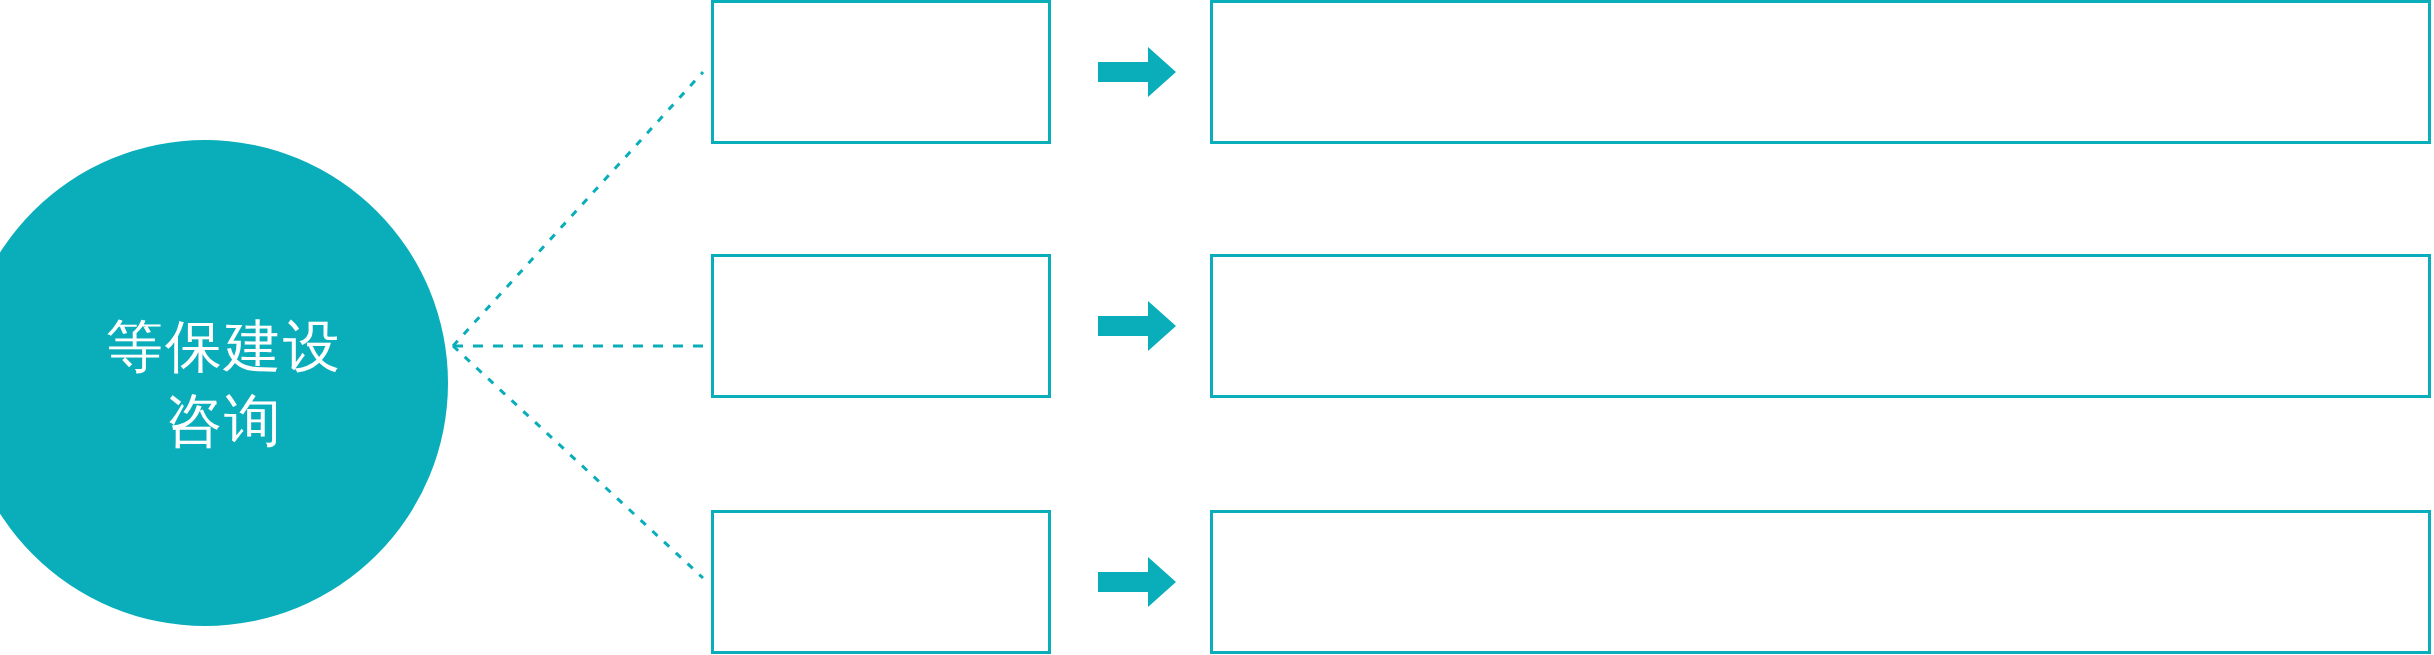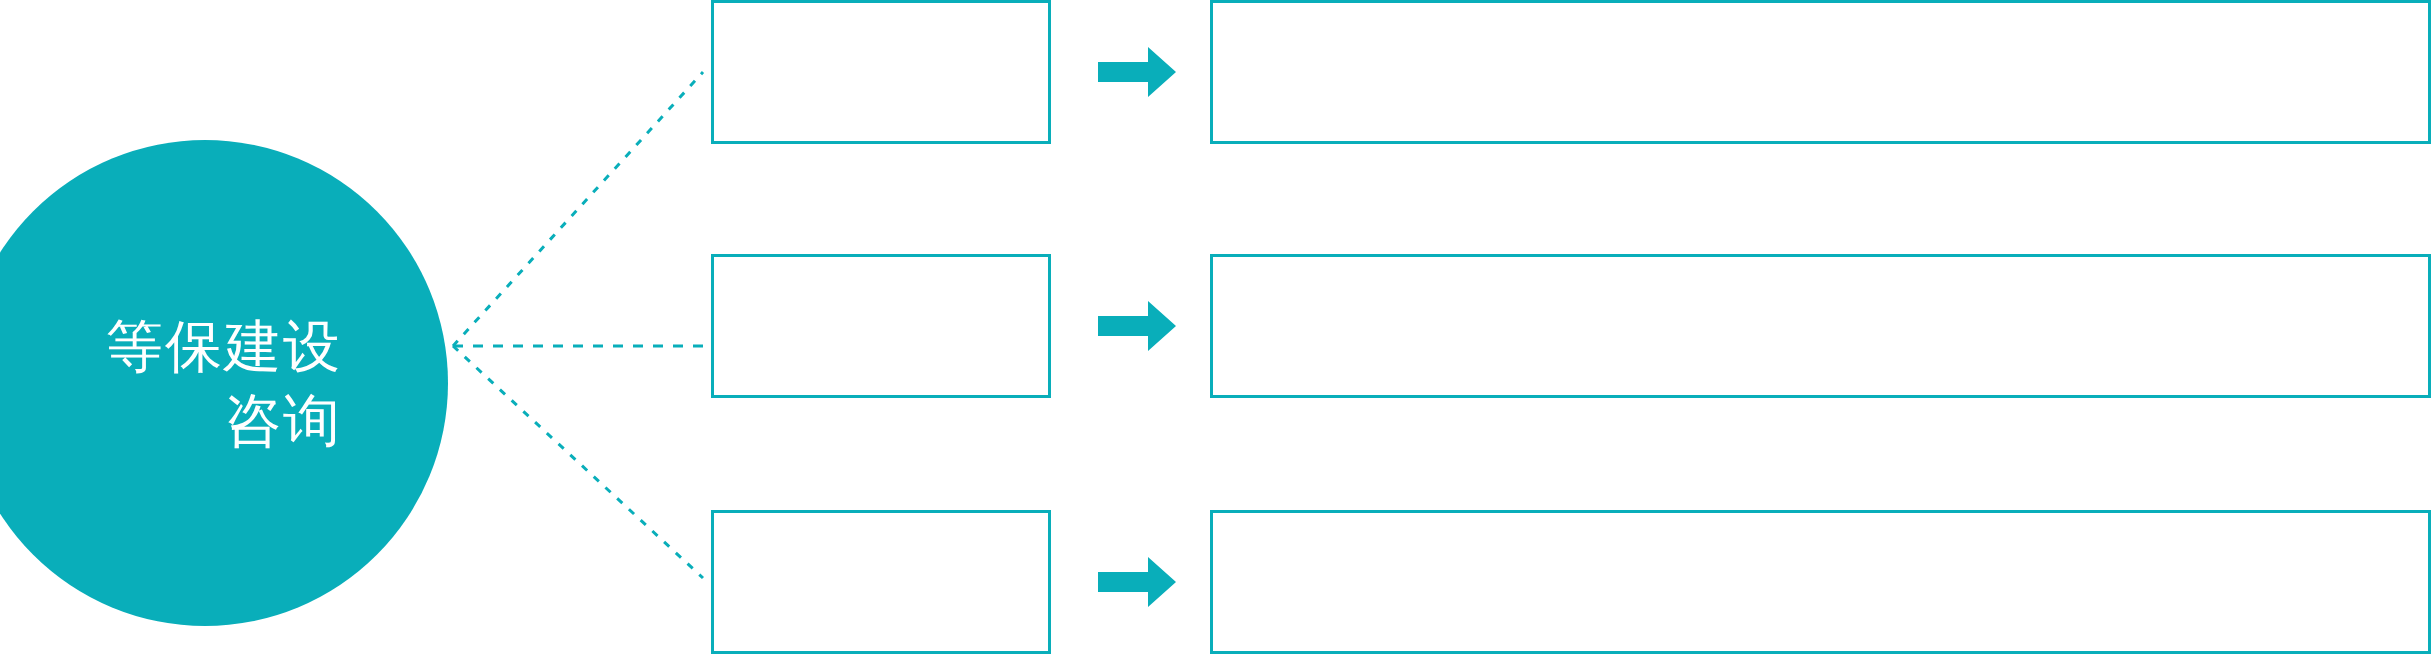--- a/index.html
+++ b/index.html
@@ -32,21 +32,21 @@
     flex-direction: column;
     align-items: center;
     justify-content: center;
     box-sizing: border-box;
   }
   .hub-label {
     color: #ffffff;
     font-size: 57px;
     line-height: 1.30;
     letter-spacing: 2px;
-    text-align: right;
+    text-align: center;
     white-space: pre;
     font-weight: 400;
     padding-left: 38px;
   }
 
   
   .connectors {
     position: absolute;
     left: 0;
     top: 0;

